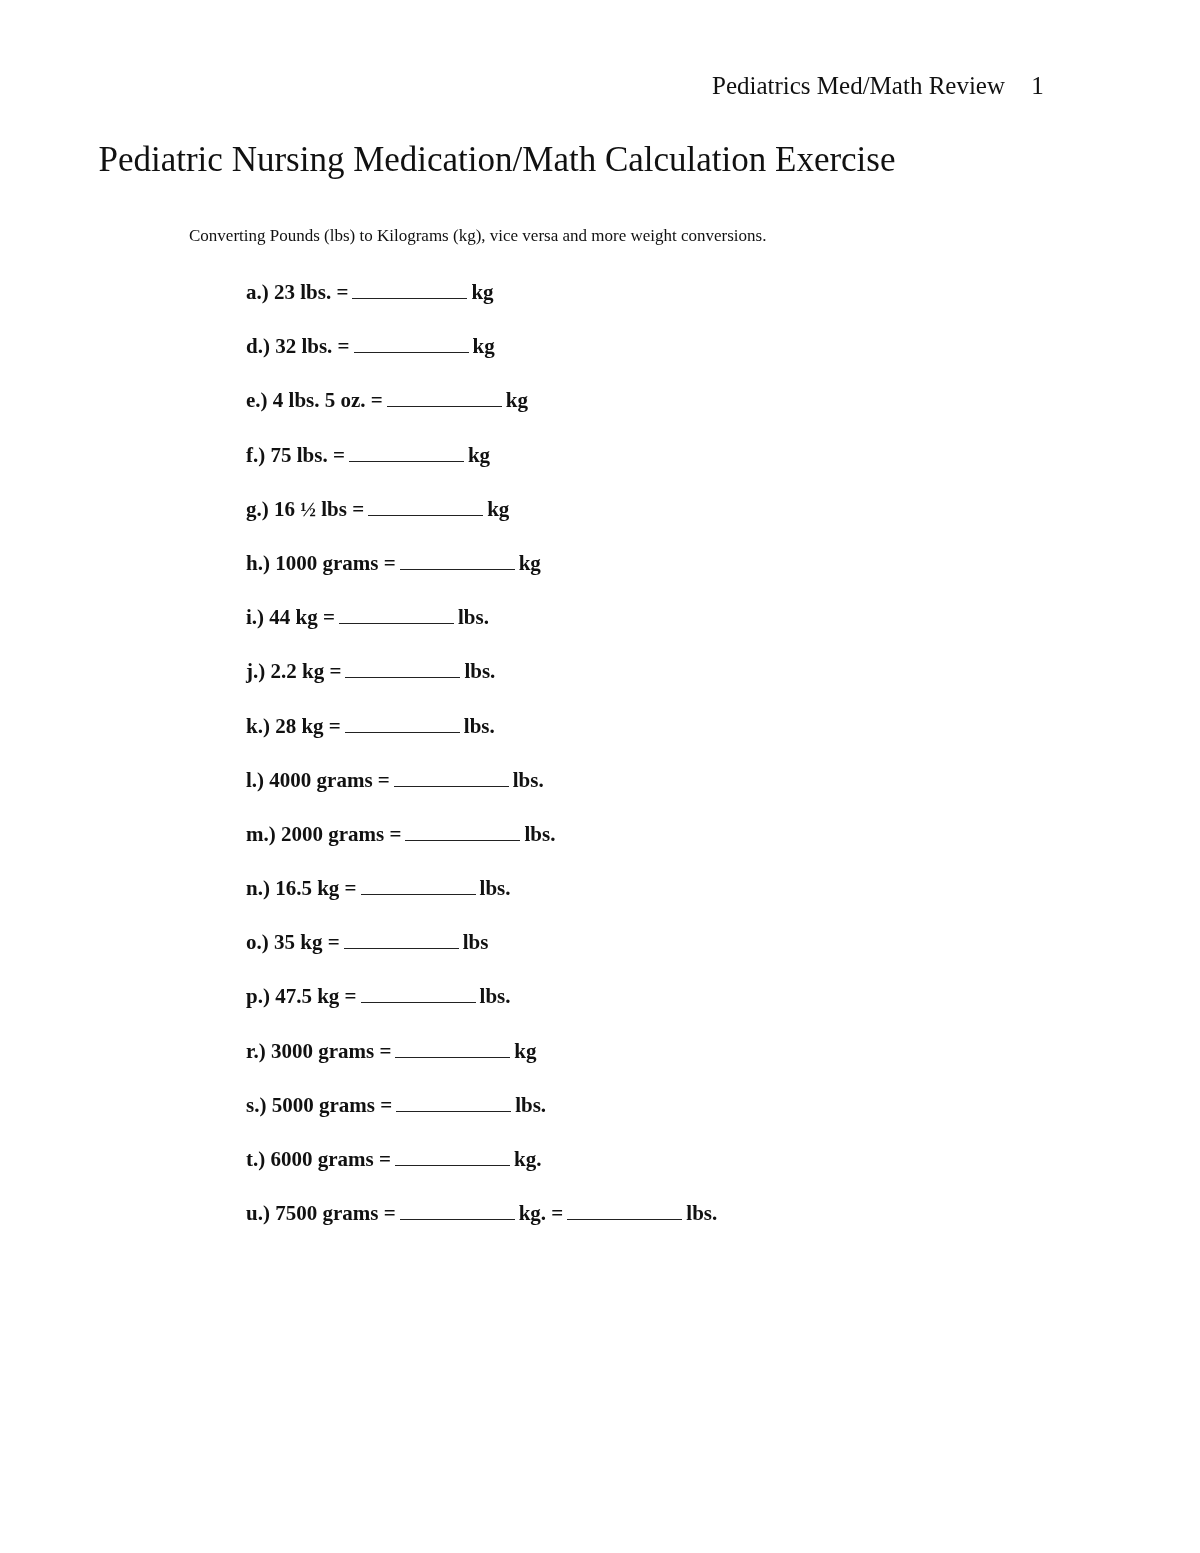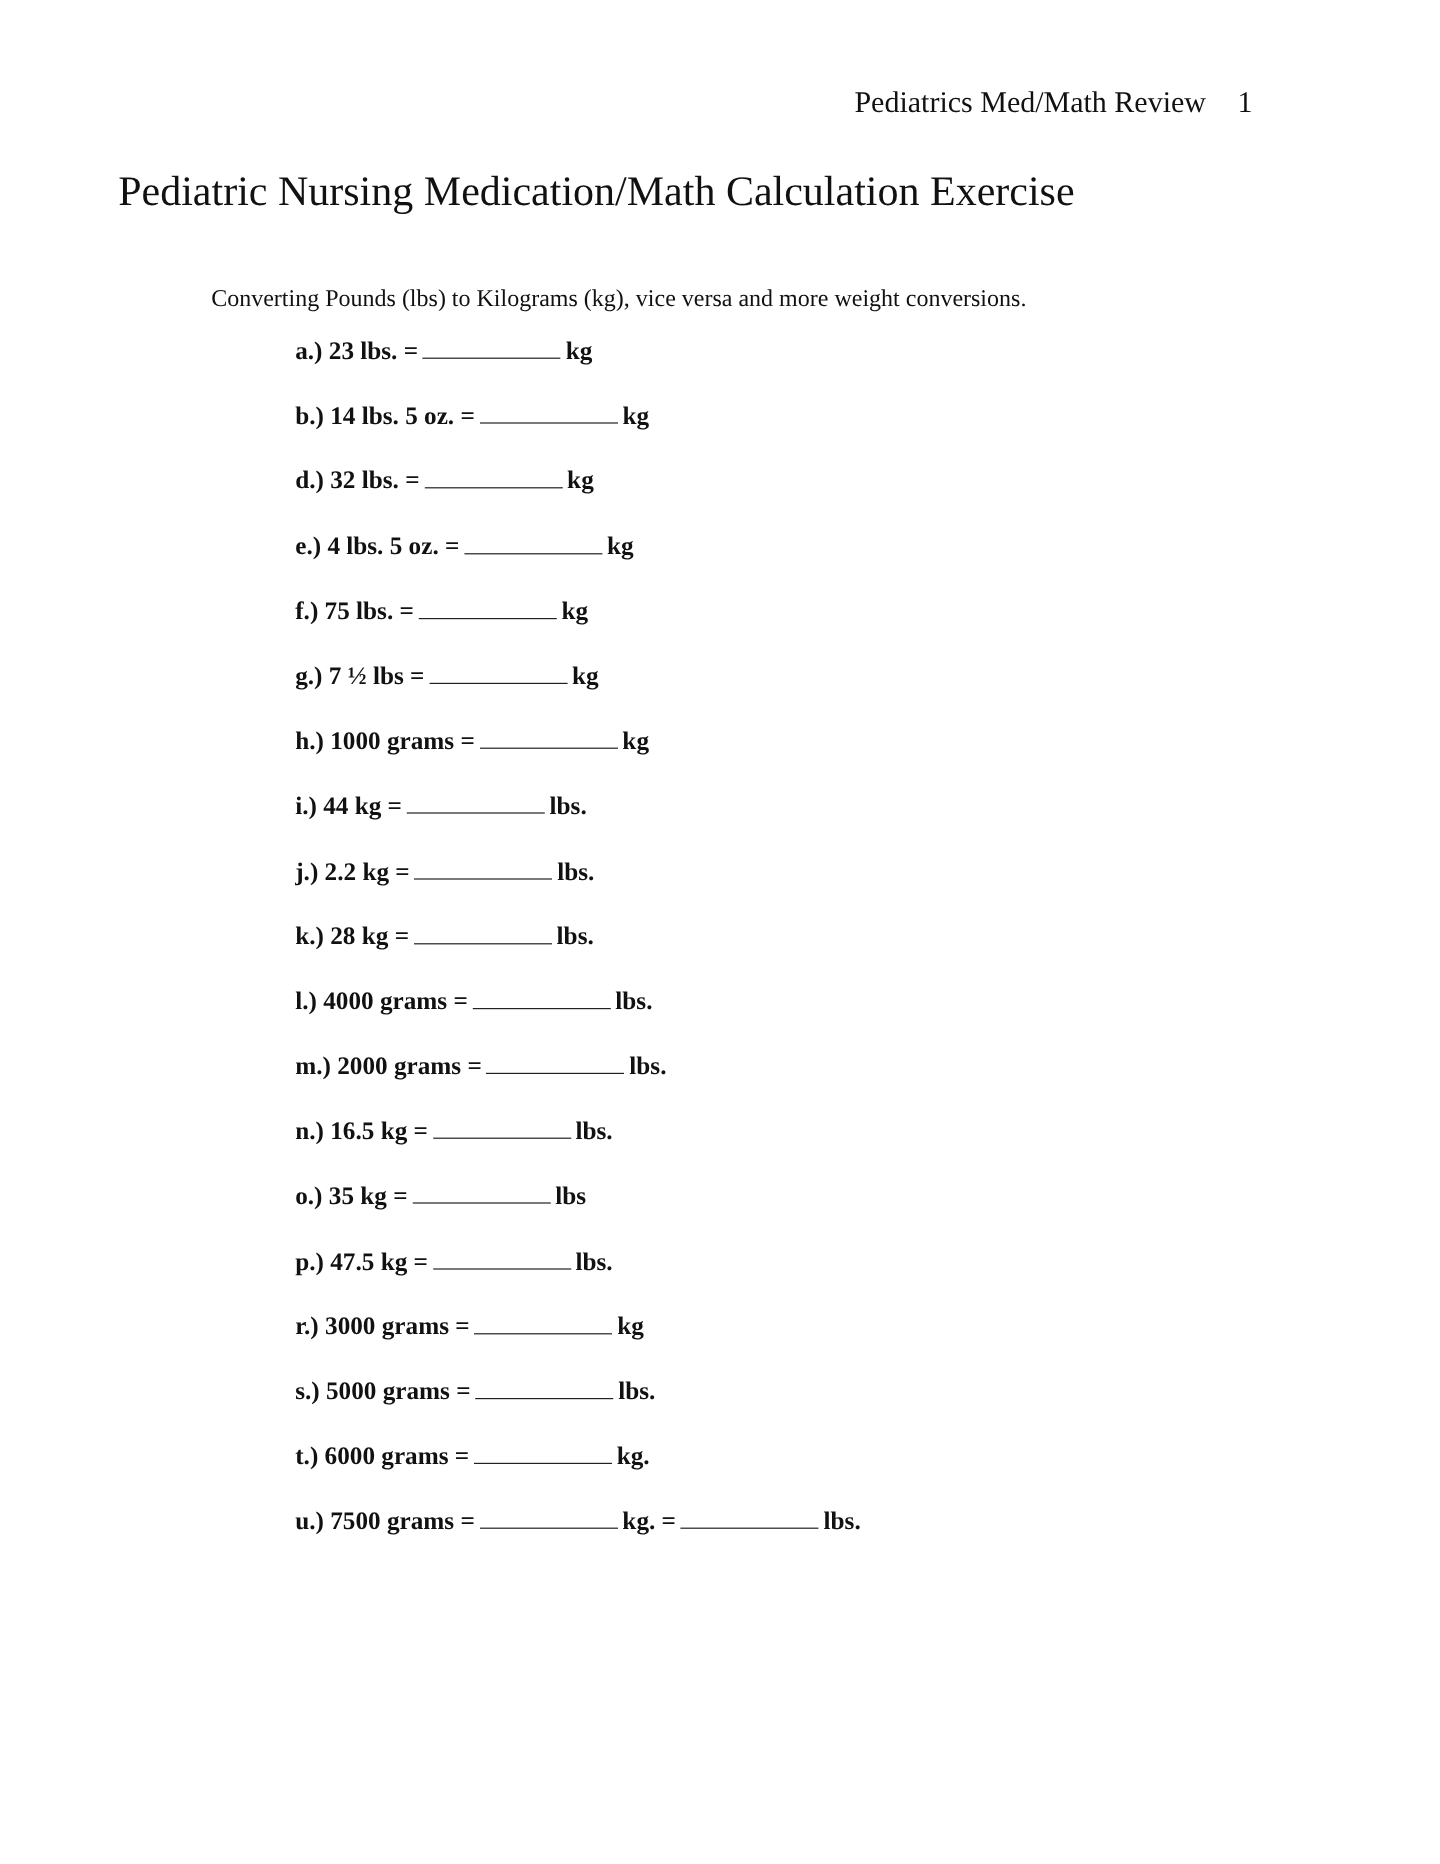--- a/index.html
+++ b/index.html
@@ -2,45 +2,44 @@
 <html><head>
   <meta charset="utf-8">
   <style>
     html, body { margin: 0; padding: 0; background: #ffffff; }
     body { width: 1200px; height: 1553px; position: relative; overflow: hidden;
            font-family: "Liberation Serif", "DejaVu Serif", serif; color: #111; }
     .running-head { position: absolute; top: 72px; left: 712px; font-size: 25px; white-space: nowrap; }
     .running-head .page-num { margin-left: 20px; }
     .title { position: absolute; top: 140px; left: 0; width: 994px; text-align: center;
              font-size: 35px; margin: 0; font-weight: normal; }
-    .intro { position: absolute; top: 226px; left: 176px; font-size: 20px; white-space: nowrap; margin-top: 12px; }
+    .intro { position: absolute; top: 226px; left: 189px; font-size: 17px; white-space: nowrap; }
     .problems { position: absolute; top: 278px; left: 246px; margin: 0; padding: 0; list-style: none; font-weight: bold; }
     .problem { height: 54.2px; font-size: 21px; white-space: nowrap; line-height: 28px; }
     .blank { display: inline-block; width: 115px; border-bottom: 1.5px solid #222; height: 20px;
              vertical-align: baseline; margin: 0 4px; }
   </style>
 </head>
 <body>
 
 <div class="running-head">
   <span>Pediatrics Med/Math Review</span>
   <span class="page-num">1</span>
 </div>
 
 <h1 class="title">Pediatric Nursing Medication/Math Calculation Exercise</h1>
 
 <div class="intro">Converting Pounds (lbs) to Kilograms (kg), vice versa and more weight conversions.</div>
 
 <ul class="problems">
     <li class="problem"><span>a.)</span> <span>23 lbs. =</span><span class="blank"></span><span>kg</span></li>
-    <li class="problem"><span>b.)</span> <span>14 lbs. 5 oz. =</span><span class="blank"></span><span>kg</span></li>
     <li class="problem"><span>d.)</span> <span>32 lbs. =</span><span class="blank"></span><span>kg</span></li>
     <li class="problem"><span>e.)</span> <span>4 lbs. 5 oz. =</span><span class="blank"></span><span>kg</span></li>
     <li class="problem"><span>f.)</span> <span>75 lbs. =</span><span class="blank"></span><span>kg</span></li>
-    <li class="problem"><span>g.)</span> <span>7 ½ lbs =</span><span class="blank"></span><span>kg</span></li>
+    <li class="problem"><span>g.)</span> <span>16 ½ lbs =</span><span class="blank"></span><span>kg</span></li>
     <li class="problem"><span>h.)</span> <span>1000 grams =</span><span class="blank"></span><span>kg</span></li>
     <li class="problem"><span>i.)</span> <span>44 kg =</span><span class="blank"></span><span>lbs.</span></li>
     <li class="problem"><span>j.)</span> <span>2.2 kg =</span><span class="blank"></span><span>lbs.</span></li>
     <li class="problem"><span>k.)</span> <span>28 kg =</span><span class="blank"></span><span>lbs.</span></li>
     <li class="problem"><span>l.)</span> <span>4000 grams =</span><span class="blank"></span><span>lbs.</span></li>
     <li class="problem"><span>m.)</span> <span>2000 grams =</span><span class="blank"></span><span>lbs.</span></li>
     <li class="problem"><span>n.)</span> <span>16.5 kg =</span><span class="blank"></span><span>lbs.</span></li>
     <li class="problem"><span>o.)</span> <span>35 kg =</span><span class="blank"></span><span>lbs</span></li>
     <li class="problem"><span>p.)</span> <span>47.5 kg =</span><span class="blank"></span><span>lbs.</span></li>
     <li class="problem"><span>r.)</span> <span>3000 grams =</span><span class="blank"></span><span>kg</span></li>

